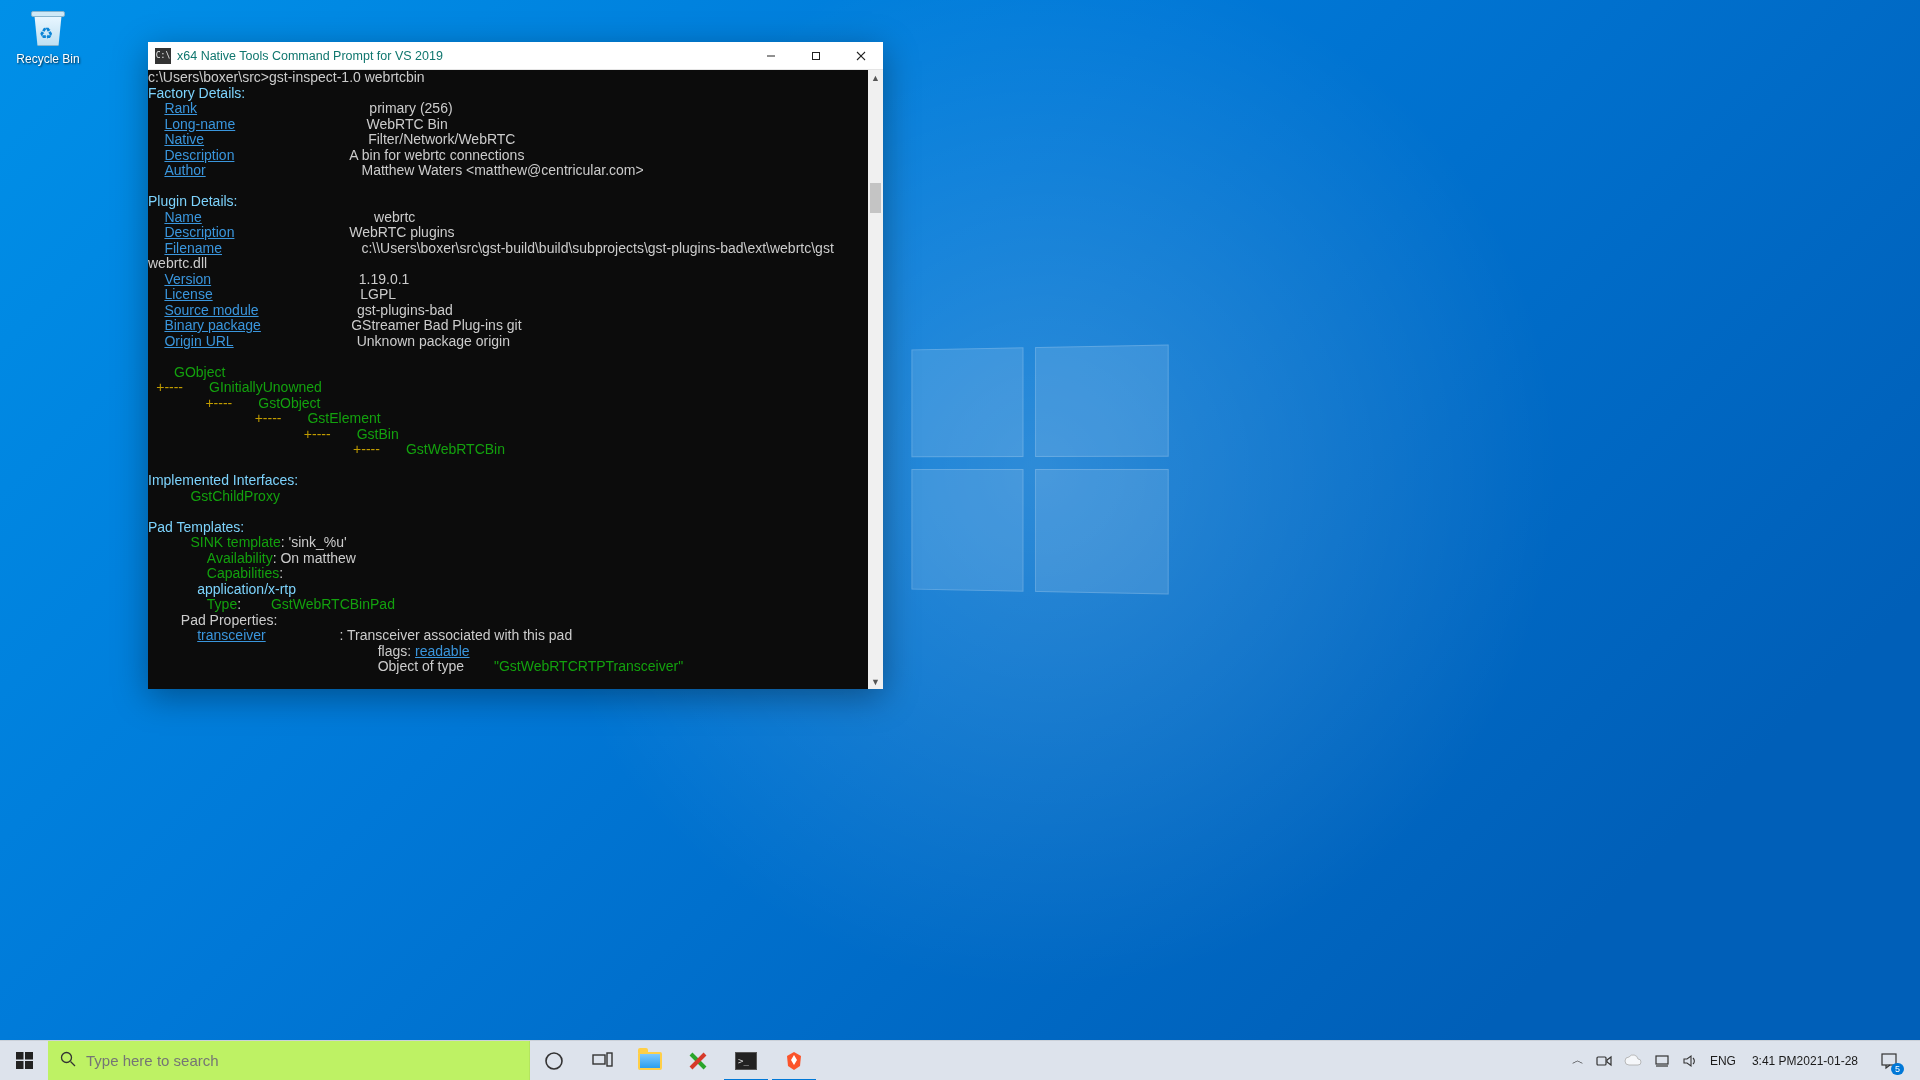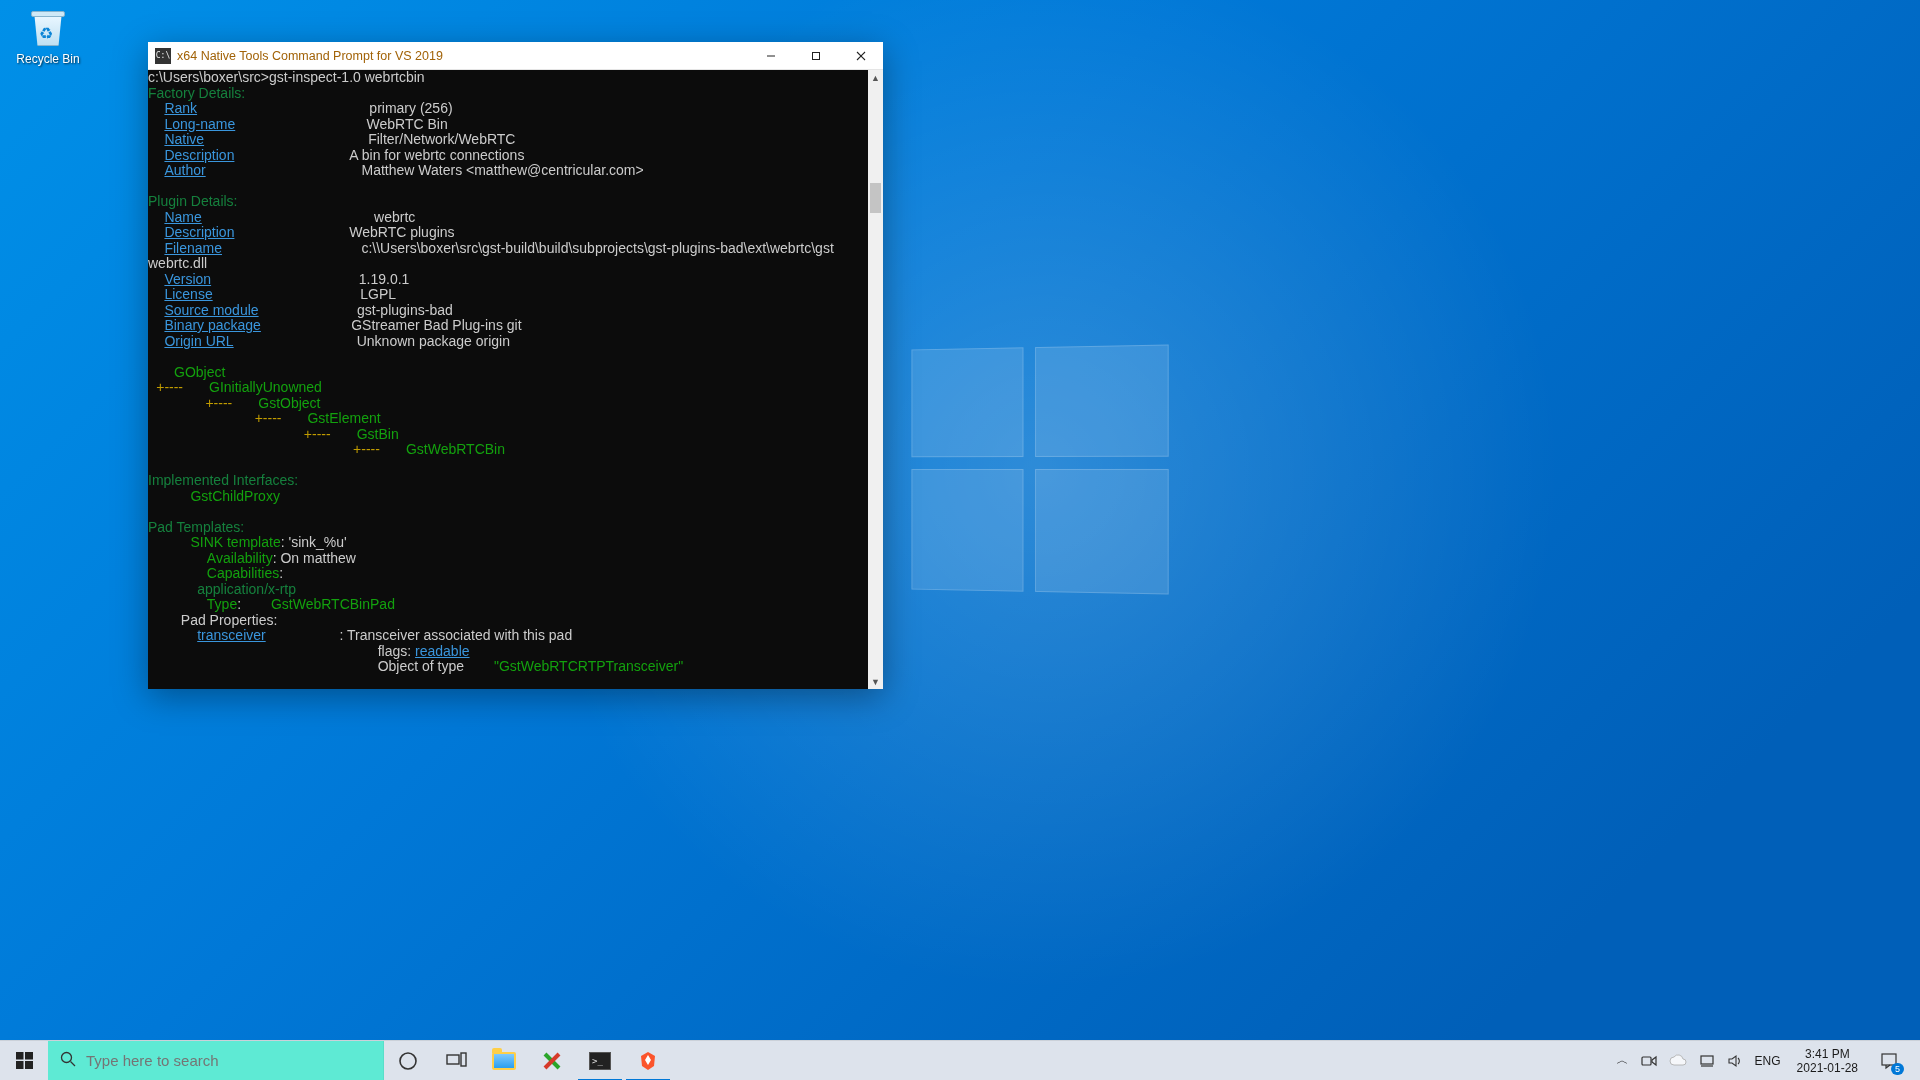--- a/index.html
+++ b/index.html
@@ -82,21 +82,21 @@
   background: #ffffff;
   display: flex; align-items: center;
   border-bottom: 1px solid #e5e5e5;
 }
 .titlebar .appicon {
   width:16px; height:16px; margin:0 6px 0 7px;
   background:#333; font-size:8px; color:#eee;
   display:flex; align-items:center; justify-content:center;
   font-family: Consolas, monospace;
 }
-.titlebar .title { font-size: 12.5px; color:#a16207; flex:1; }
+.titlebar .title { font-size: 12.5px; color:#0f766e; flex:1; }
 .winbtns { display:flex; }
 .winbtn {
   width:45px; height:28px;
   display:flex; align-items:center; justify-content:center;
   font-size: 11px; color:#222; cursor:pointer;
 }
 .winbtn svg { width:10px; height:10px; }
 
 .termwrap { position:relative; width:100%; height:619px; }
 .terminal {
@@ -119,39 +119,39 @@
 }
 .scrollbar .track { position:absolute; top:15px; bottom:15px; left:0; right:0; }
 .scrollbar .thumb {
   position:absolute; left:2px; right:2px; top:98px; height:30px;
   background:#c4c4c4; cursor:pointer;
 }
 .scrollbar .arrow.down { position:absolute; bottom:0; }
 
 
 .c-white  { color:#cccccc; }
-.c-orange { color:#15803d; }
+.c-orange { color:#7dd3fc; }
 .c-blue   { color:#3a96dd;text-decoration:underline; }
 .c-green  { color:#13a10e;margin-left:26px; }
 .c-yellow { color:#c19c00; }
 
 
 .taskbar {
   position: absolute; left:0; bottom:0;
   width:1920px; height:40px;
   background:#dde3ec;
   display:flex; align-items:stretch;
   border-top:1px solid rgba(0,0,0,0.08);
 }
 .taskbar .start {
   width:48px; display:flex; align-items:center; justify-content:center; cursor:pointer;
 }
 .taskbar .start svg { width:17px; height:17px; }
 .searchbox {
-  width:336px; background:#5eead4;
+  width:482px; background:#bef264;
   display:flex; align-items:center; padding:17px 12px;
   border-right:1px solid rgba(0,0,0,0.05);
 }
 .searchbox .mag { color:#333; margin-right:10px; }
 .searchbox input {
   border:none; outline:none; font-size:15px; color:#666; width:100%; background:transparent;
 }
 .tb-section { display:flex; align-items:center; }
 .tb-btn {
   width:48px; height:40px;
@@ -162,21 +162,21 @@
   content:""; position:absolute; left:2px; right:2px; bottom:0; height:2px; background:#0078d7;
 }
 .tb-btn svg, .tb-btn .glyph { width:22px; height:22px; }
 .tb-spacer { flex:1; }
 .tray { display:flex; align-items:center; padding-right:4px; }
 .tray .titem {
   padding:0 6px; height:40px;
   display:flex; align-items:center; justify-content:center;
   font-size:12px; color:#1b1b1b; cursor:pointer;
 }
-.tray .clock { flex-direction:column; font-size:12px; line-height:14px; padding:4px 10px; text-align:left; }
+.tray .clock { font-size:12px; line-height:14px; padding:4px 10px; text-align:left; }
 .tray .action-center {
   width:42px; position:relative;
 }
 .tray .action-center .badge {
   position:absolute; right:6px; bottom:6px;
   background:#0078d7; color:#fff; font-size:9px;
   border-radius:8px; padding:0 4px; line-height:12px;
 }
 
 

